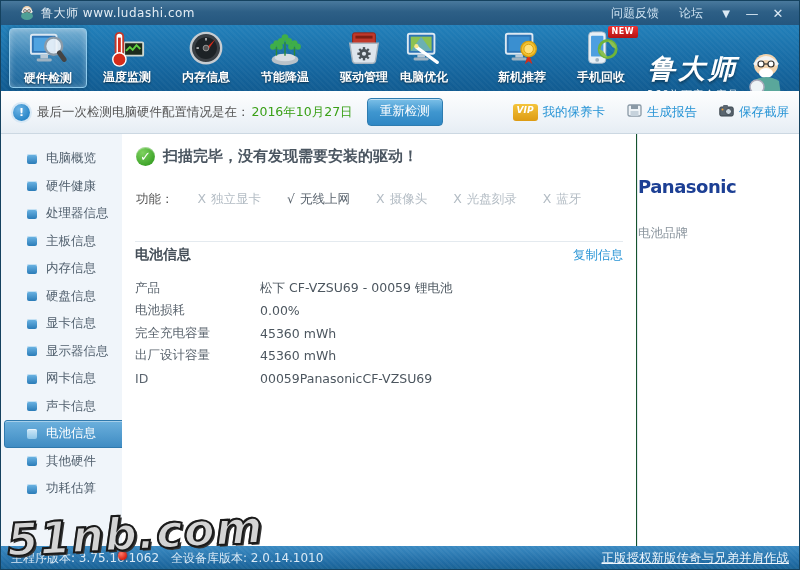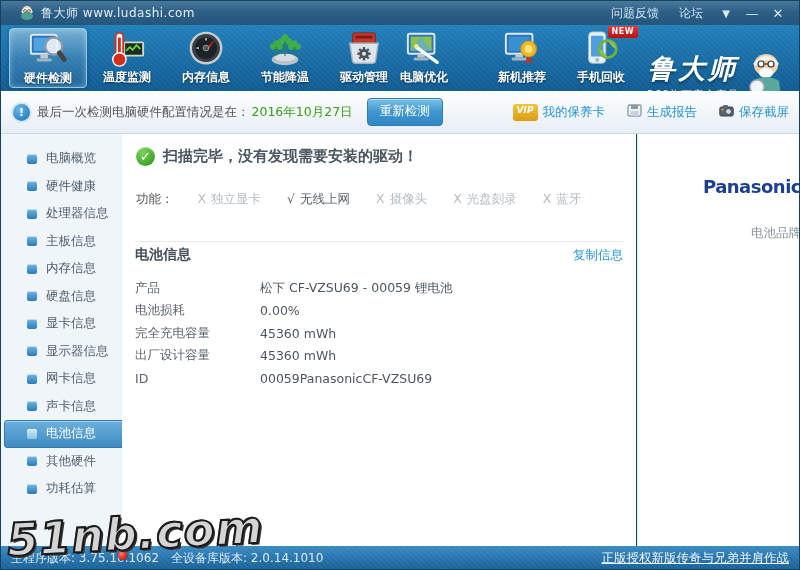--- a/index.html
+++ b/index.html
@@ -65,21 +65,21 @@
   .sec-divider { position:absolute; left:13px; top:107px; width:488px; height:1px; background:#e4eaef; }
   .sec-head { position:absolute; left:13px; top:112px; width:488px; display:flex; align-items:center; }
   .sec-title { font-size:14px; font-weight:bold; color:#454f59; }
   .sec-head .spacer { flex:1; }
   .copy-link { font-size:12.5px; color:#2693d5; cursor:pointer; }
   .kv-table { position:absolute; left:13px; top:143px; width:488px; }
   .kv-row { display:flex; height:22.5px; align-items:center; font-size:12.5px; }
   .kv-label { width:125px; color:#5a646e; flex:0 0 auto; }
   .kv-value { color:#4c565f; }
 
-  .rightpanel { position:absolute; left:636px; top:133px; width:164px; height:412px; background:#fff; border-left:1px solid #e2e8ee; text-align:right; }
+  .rightpanel { position:absolute; left:636px; top:133px; width:164px; height:412px; background:#fff; border-left:1px solid #e2e8ee; text-align:left; }
   .pan-logo { margin-top:42px; font-size:18px; font-weight:bold; color:#1c3f94; letter-spacing:-.5px; }
   .pan-caption { margin-top:28px; font-size:12.5px; color:#8a949d; }
 
   
   .statusbar { position:absolute; left:0; top:545px; width:100%; height:25px;
     background:repeating-linear-gradient(45deg, rgba(255,255,255,.04) 0 2px, rgba(0,0,0,0) 2px 4px),
       linear-gradient(#3a8ac2, #1f6aa2 70%, #18608f); display:flex; align-items:center; padding:0 10px; }
   .status-left { color:#d9e9f5; font-size:12px; position:relative; }
   .red-dot { position:absolute; left:107px; top:1px; width:9px; height:9px; border-radius:50%; background:radial-gradient(circle at 35% 30%, #ff7a6a, #d81f0f 70%); box-shadow:0 0 2px #500; }
   .statusbar .spacer { flex:1; }

